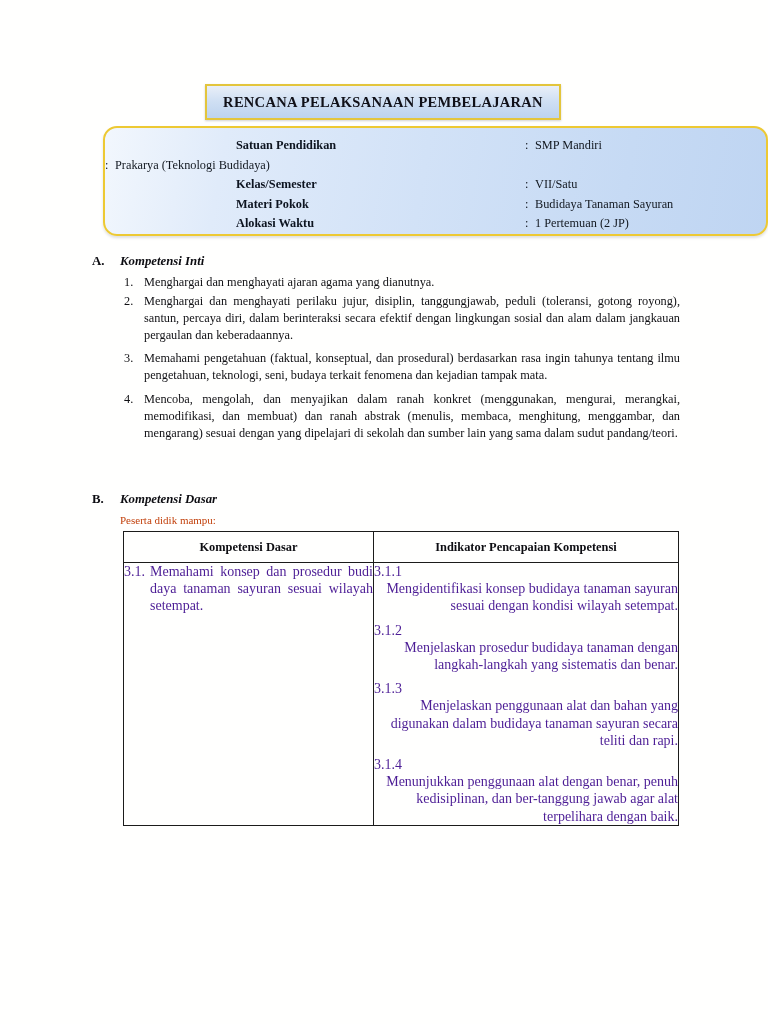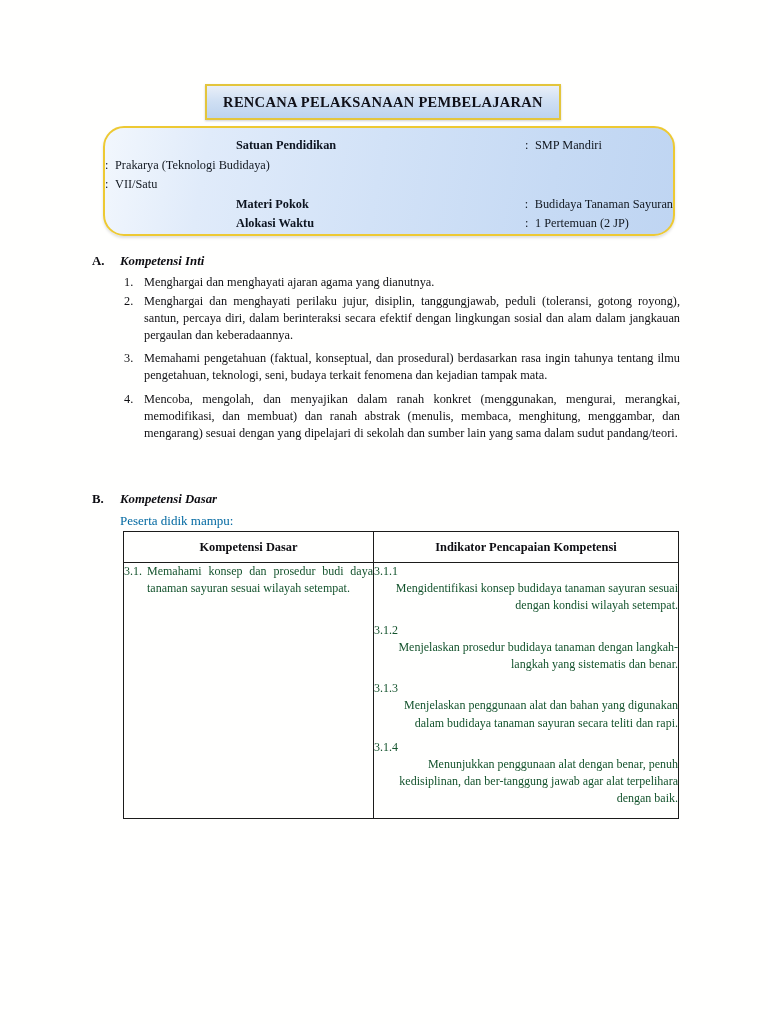--- a/index.html
+++ b/index.html
@@ -44,24 +44,24 @@
     letter-spacing: 0.3px;
     color: #101018;
     white-space: nowrap;
   }
 
   
   .ident-box {
     position: absolute;
     left: 103px;
     top: 126px;
-    width: 572px;
+    width: 665px;
     height: 110px;
     border: 2.5px solid #edc933;
-    border-radius: 21px;
+    border-radius: 14px;
     background: linear-gradient(100deg, #f2f7fd 0%, #e0ebfa 18%, #d2e2f7 48%, #c6daf4 78%, #bfd5f2 100%);
     box-shadow: 0 2px 3px rgba(0,0,0,0.13);
     padding-top: 8px;
     box-sizing: border-box;
   }
   .ident-row {
     display: flex;
     height: 19.5px;
     align-items: center;
     font-size: 12.3px;
@@ -115,25 +115,25 @@
   }
   .ki-text {
     flex: 1;
     text-align: justify;
     padding-right: 2px;
   }
   .ki-item.gap { margin-top: 6px; }
 
   
   .kd-intro {
-    font-size: 13px;
+    font-size: 11px;
     line-height: 17px;
     margin-left: 28px;
     margin-bottom: 7px;
-    color: #0369a1;
+    color: #c2410c;
   }
 
   .kd-table {
     position: absolute;
     left: 123px;
     top: 531px;
     width: 555px;
     border-collapse: collapse;
     table-layout: fixed;
   }
@@ -151,23 +151,23 @@
     color: #0d0d12;
   }
   .col-left  { width: 250px; }
   .col-right { width: 305px; }
 
   .cell-left  { height: 255px; padding: 9px 8px 8px 8px; }
   .cell-right { height: 255px; padding: 9px 6px 8px 8px; }
 
   .kd-entry {
     display: flex;
-    font-size: 12px;
+    font-size: 14px;
     line-height: 17.2px;
-    color: #14532d;
+    color: #4c1d95;
   }
   .kd-code {
     flex: none;
     white-space: nowrap;
     padding-right: 5px;
   }
   .kd-code.wide { width: 33px; padding-right: 3px; }
   .kd-body { flex: 1; text-align: justify; }
   .kd-body.noj { text-align: right; }
   .ind-entry { margin-bottom: 7px; flex-direction: column; }
@@ -186,20 +186,21 @@
     <div class="ident-row">
       <span class="ident-label">Satuan Pendidikan</span>
       <span class="ident-sep">:</span>
       <span class="ident-value">SMP Mandiri</span>
     </div>
     <div class="ident-row">
       <span class="ident-sep">:</span>
       <span class="ident-value">Prakarya (Teknologi Budidaya)</span>
     </div>
     <div class="ident-row">
+      <span class="ident-label">Kelas/Semester</span>
       <span class="ident-sep">:</span>
       <span class="ident-value">VII/Satu</span>
     </div>
     <div class="ident-row">
       <span class="ident-label">Materi Pokok</span>
       <span class="ident-sep">:</span>
       <span class="ident-value">Budidaya Tanaman Sayuran</span>
     </div>
     <div class="ident-row">
       <span class="ident-label">Alokasi Waktu</span>

